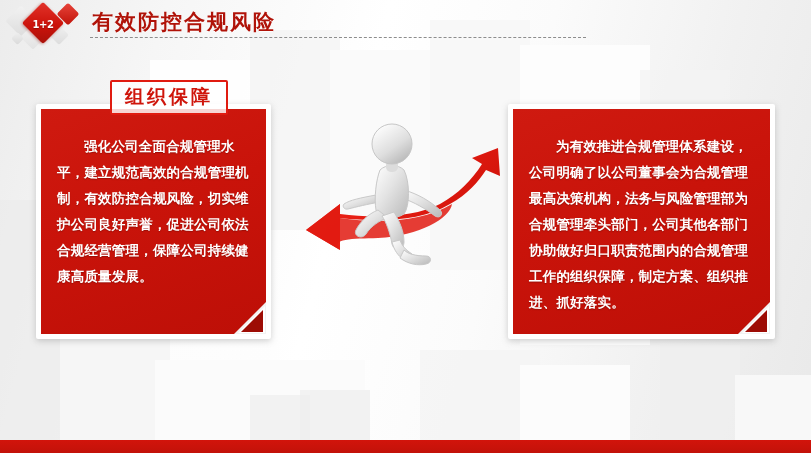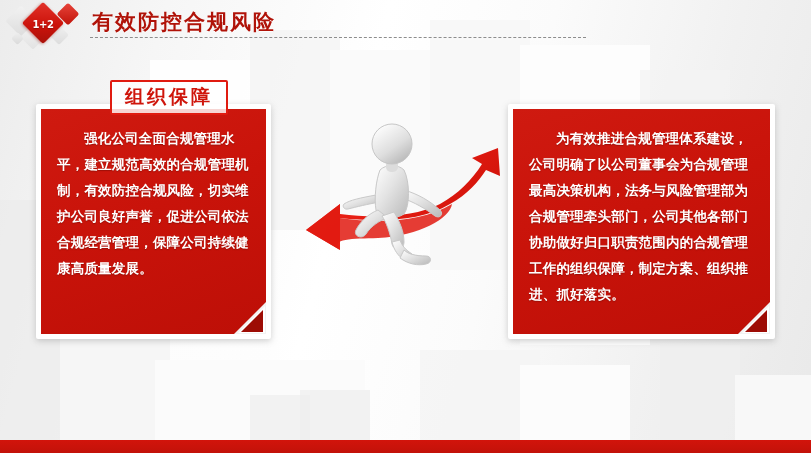--- a/index.html
+++ b/index.html
@@ -35,21 +35,21 @@
   .head-title{position:absolute;left:92px;top:8px;
      font-size:21px;font-weight:bold;color:#b01309;letter-spacing:2px;
      text-shadow:0 1px 0 rgba(255,255,255,.7);white-space:nowrap;}
   .dashline{position:absolute;left:90px;top:37px;width:496px;height:0;
      border-top:1px dashed #8d8d8d;}
   
   .card{position:absolute;background:#ffffff;border-radius:2px;
         box-shadow:0 2px 6px rgba(120,120,120,.35);padding:5px;box-sizing:border-box;}
   .card-inner{position:relative;width:100%;height:100%;
         background:linear-gradient(160deg,#cf1a10 0%,#c9130a 45%,#bd0f07 100%);
-        box-sizing:border-box;padding:16px 16px 14px 16px;overflow:hidden;}
+        box-sizing:border-box;padding:24px 16px 14px 16px;overflow:hidden;}
   .card-body{color:#ffffff;font-size:13.5px;line-height:26px;font-weight:bold;
         text-indent:27px;letter-spacing:.2px;text-shadow:0 1px 1px rgba(110,10,5,.5);}
   .fold{position:absolute;right:-1px;bottom:-1px;width:34px;height:34px;}
   .fold .tri-cut{position:absolute;right:0;bottom:0;width:0;height:0;
         border-left:34px solid transparent;border-bottom:34px solid #f2f2f2;}
   .fold .tri-back{position:absolute;right:2px;bottom:2px;width:0;height:0;
         border-left:27px solid transparent;border-bottom:27px solid #ffffff;}
   .fold .tri-dark{position:absolute;right:4px;bottom:3px;width:0;height:0;
         border-left:22px solid transparent;border-bottom:22px solid #9d0c05;}
   .card-label{position:absolute;background:rgba(255,255,255,.82);

